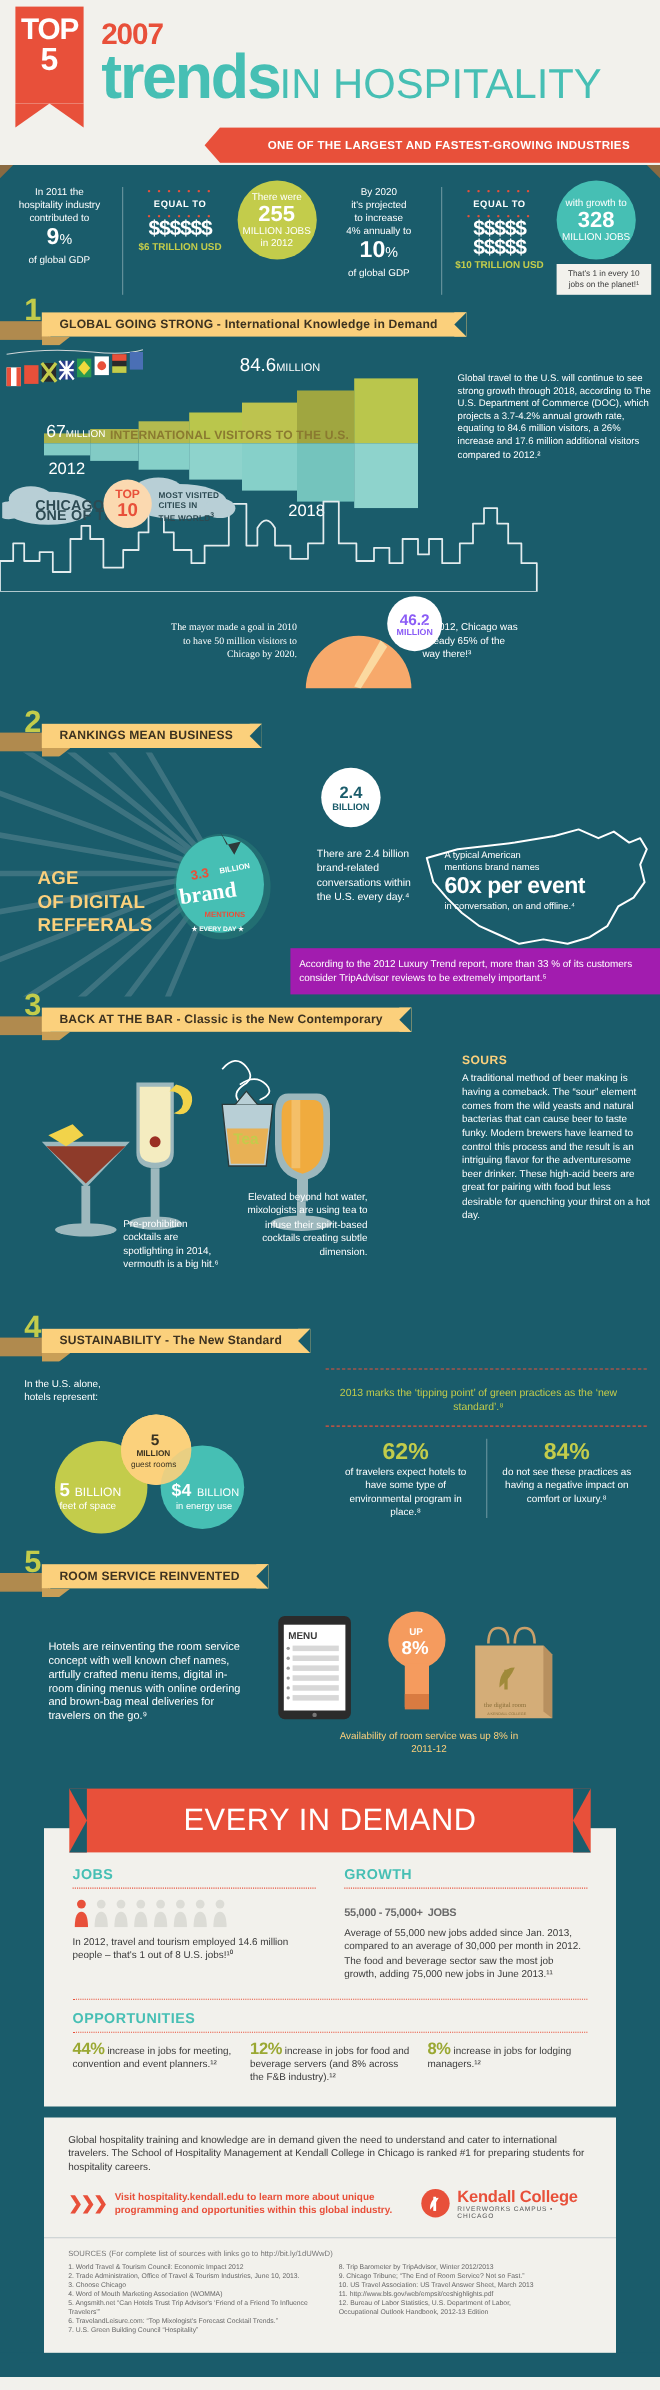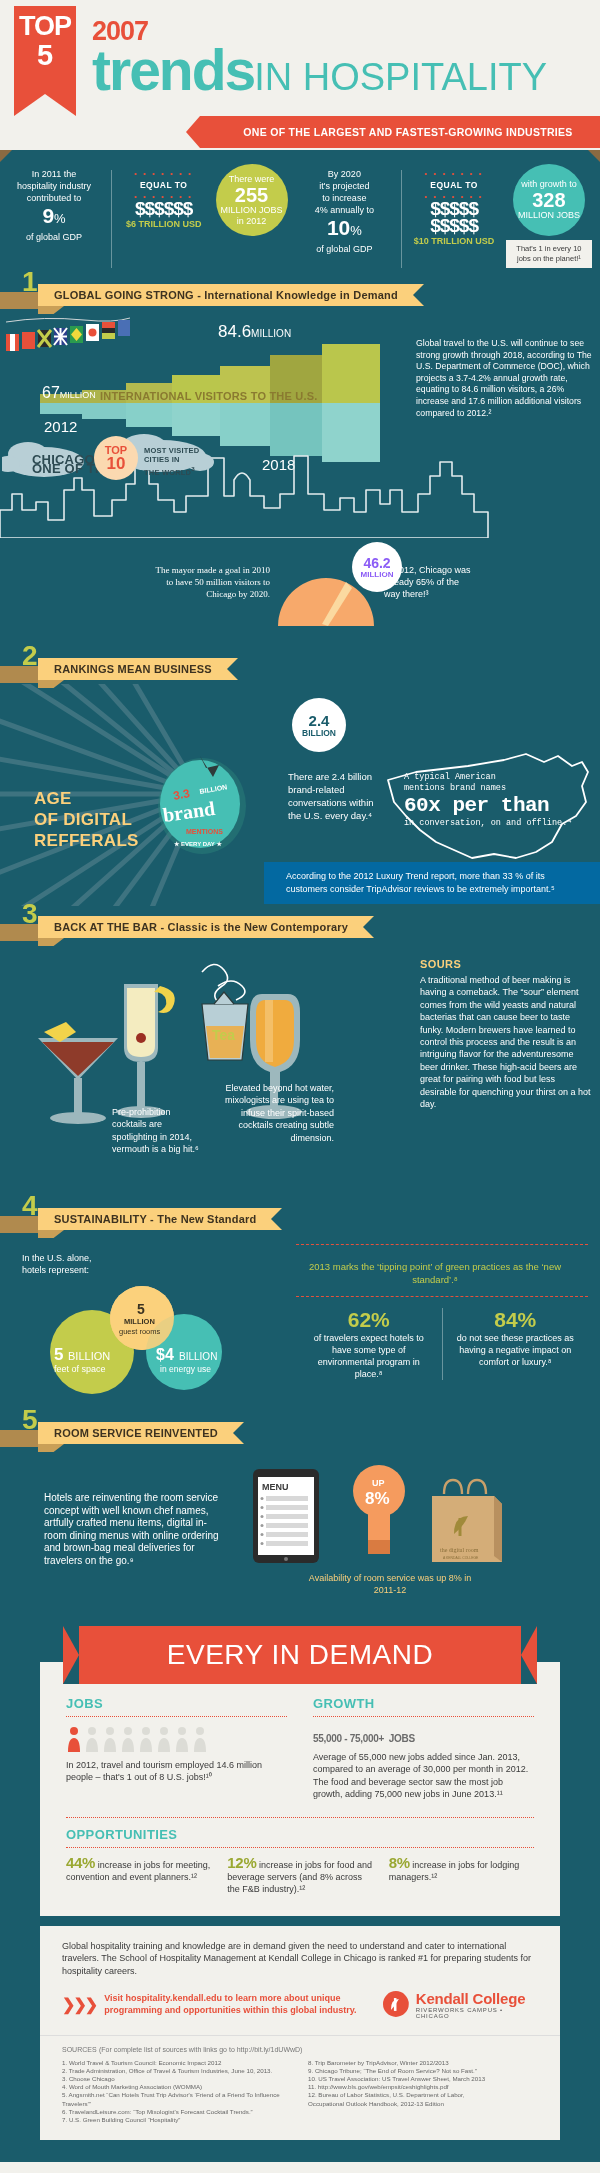--- a/index.html
+++ b/index.html
@@ -199,26 +199,26 @@
     background:#fff; color:#1a5c6b; display:flex; flex-direction:column;
     align-items:center; justify-content:center;
   }
   .bubble24 .n{ font-size:15px; font-weight:bold; line-height:15px;}
   .bubble24 .m{ font-size:8.5px; font-weight:bold; line-height:10px;}
   .s2-there {
     position:absolute; left:288px; top:86px; width:86px;
     font-size:9.5px; line-height:13px; color:#fff;
   }
   .usmap { position:absolute; left:376px; top:62px; width:220px; height:130px; }
-  .map-txt { position:absolute; left:404px; top:88px; width:172px; color:#fff;font-family:Liberation Mono, monospace; }
+  .map-txt { position:absolute; left:404px; top:88px; width:172px; color:#fff; }
   .map-txt .s { font-size:8.5px; line-height:11px; }
   .map-txt .big { font-size:21px; font-weight:bold; line-height:24px; letter-spacing:-.5px;}
   .olivebar {
-    position:absolute; left:264px; top:178px; right:0; background:#0369a1;
-    color:#fff; font-size:9px; line-height:13px; padding:8px 22px;
+    position:absolute; left:264px; top:178px; right:0; background:#a21caf;
+    color:#fff; font-size:9px; line-height:13px; padding:8px 8px;
   }
 
   
   .s3 { position:relative; height: 256px; }
   .s3 .sours-h { position:absolute; left:420px; top:16px; color:#fbd07c; font-size:11px; font-weight:bold; letter-spacing:.4px;}
   .s3 .sours-p { position:absolute; left:420px; top:32px; width:172px; font-size:9px; line-height:12.4px; color:#fff;}
   .s3 .p1 { position:absolute; left:112px; top:164px; width:92px; font-size:9px; line-height:12.4px; color:#fff;}
   .s3 .p2 { position:absolute; left:222px; top:140px; width:112px; text-align:right; font-size:9px; line-height:12.4px; color:#fff;}
   .drinks { position:absolute; left:0; top:10px; width:420px; height:190px; }
   .teabag { position:absolute; left:188px; top:18px; width:74px; height:112px; }
@@ -356,21 +356,21 @@
       </div>
       <div class="vdiv"></div>
       <div class="stat-col equal-box">
         <div class="dots">• • • • • • •</div>
         <div class="equal-label">EQUAL TO</div>
         <div class="dots">• • • • • • •</div>
         <div class="dollars">$$$$$</div>
         <div class="dollars">$$$$$</div>
         <div class="usd">$10 TRILLION USD</div>
       </div>
-      <div style="display:flex;flex-direction:column;align-items:center;">
+      <div style="display:flex;flex-direction:column;align-items:flex-start;">
         <div class="circle-teal">
           <div>with growth to</div>
           <div class="num">328</div>
           <div>MILLION JOBS</div>
         </div>
         <div class="callout-white">That's 1 in every 10 jobs on the planet!¹</div>
       </div>
     </div>
 
     <div class="sec">
@@ -519,21 +519,21 @@
         <div class="s2-there">There are 2.4 billion brand-related conversations within the U.S. every day.⁴</div>
 
         <svg class="usmap" viewBox="0 0 220 130">
           <path d="M12 34 L40 26 L92 20 L128 14 L150 8 L168 16 L182 10 L196 20 L206 16 L212 26 L206 40
                    L210 56 L200 70 L186 78 L176 96 L160 106 L140 112 L118 108 L96 112 L78 104 L60 96
                    L44 84 L30 70 L18 56 Z" fill="none" stroke="#ffffff" stroke-width="1.8" stroke-linejoin="round"></path>
         </svg>
         <div class="map-txt">
           <div class="s">A typical American</div>
           <div class="s">mentions brand names</div>
-          <div class="big">60x per than</div>
+          <div class="big">60x per event</div>
           <div class="s">in conversation, on and offline.⁴</div>
         </div>
 
         <div class="olivebar">According to the 2012 Luxury Trend report, more than 33 % of its customers consider TripAdvisor reviews to be extremely important.⁵</div>
       </div>
     </div>
 
     <div class="sec">
       <div class="sec-num">3</div>
       <div class="banner-row">

